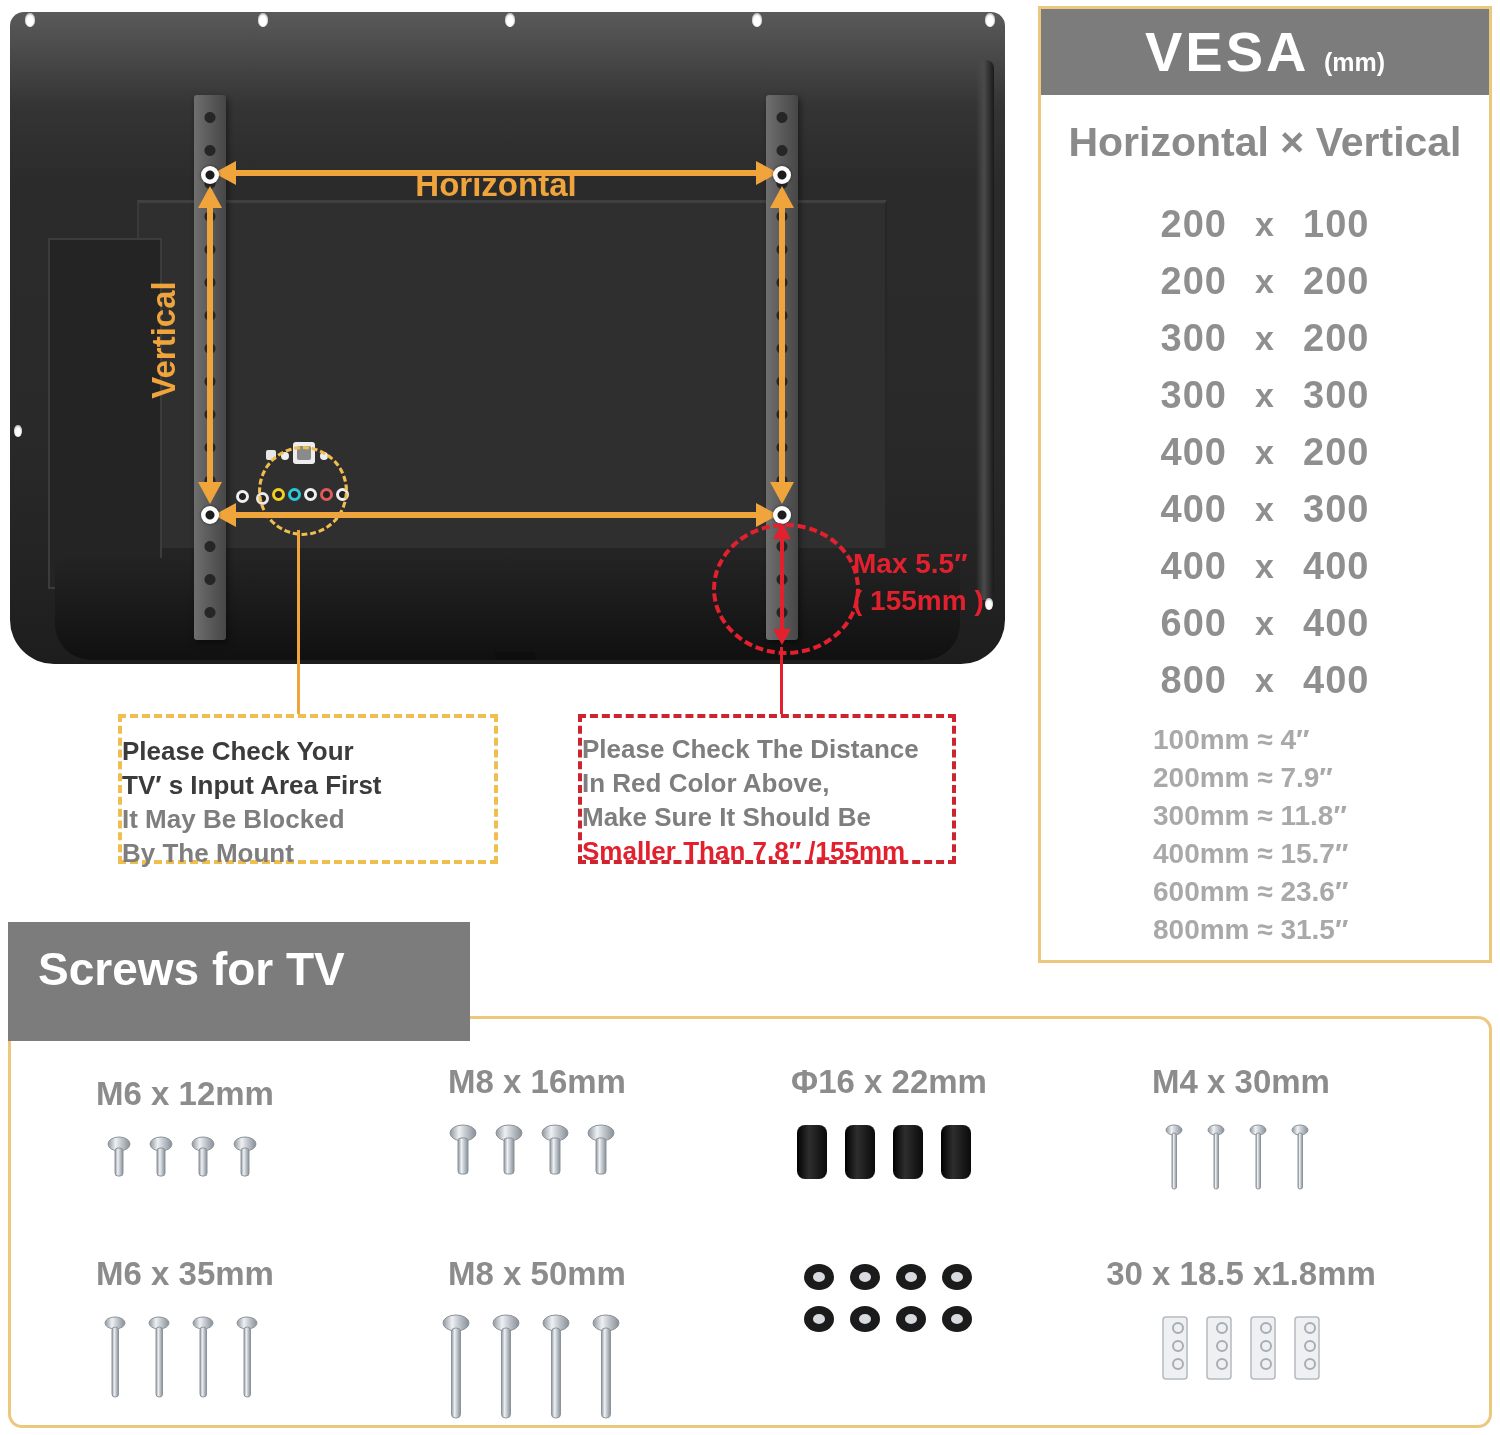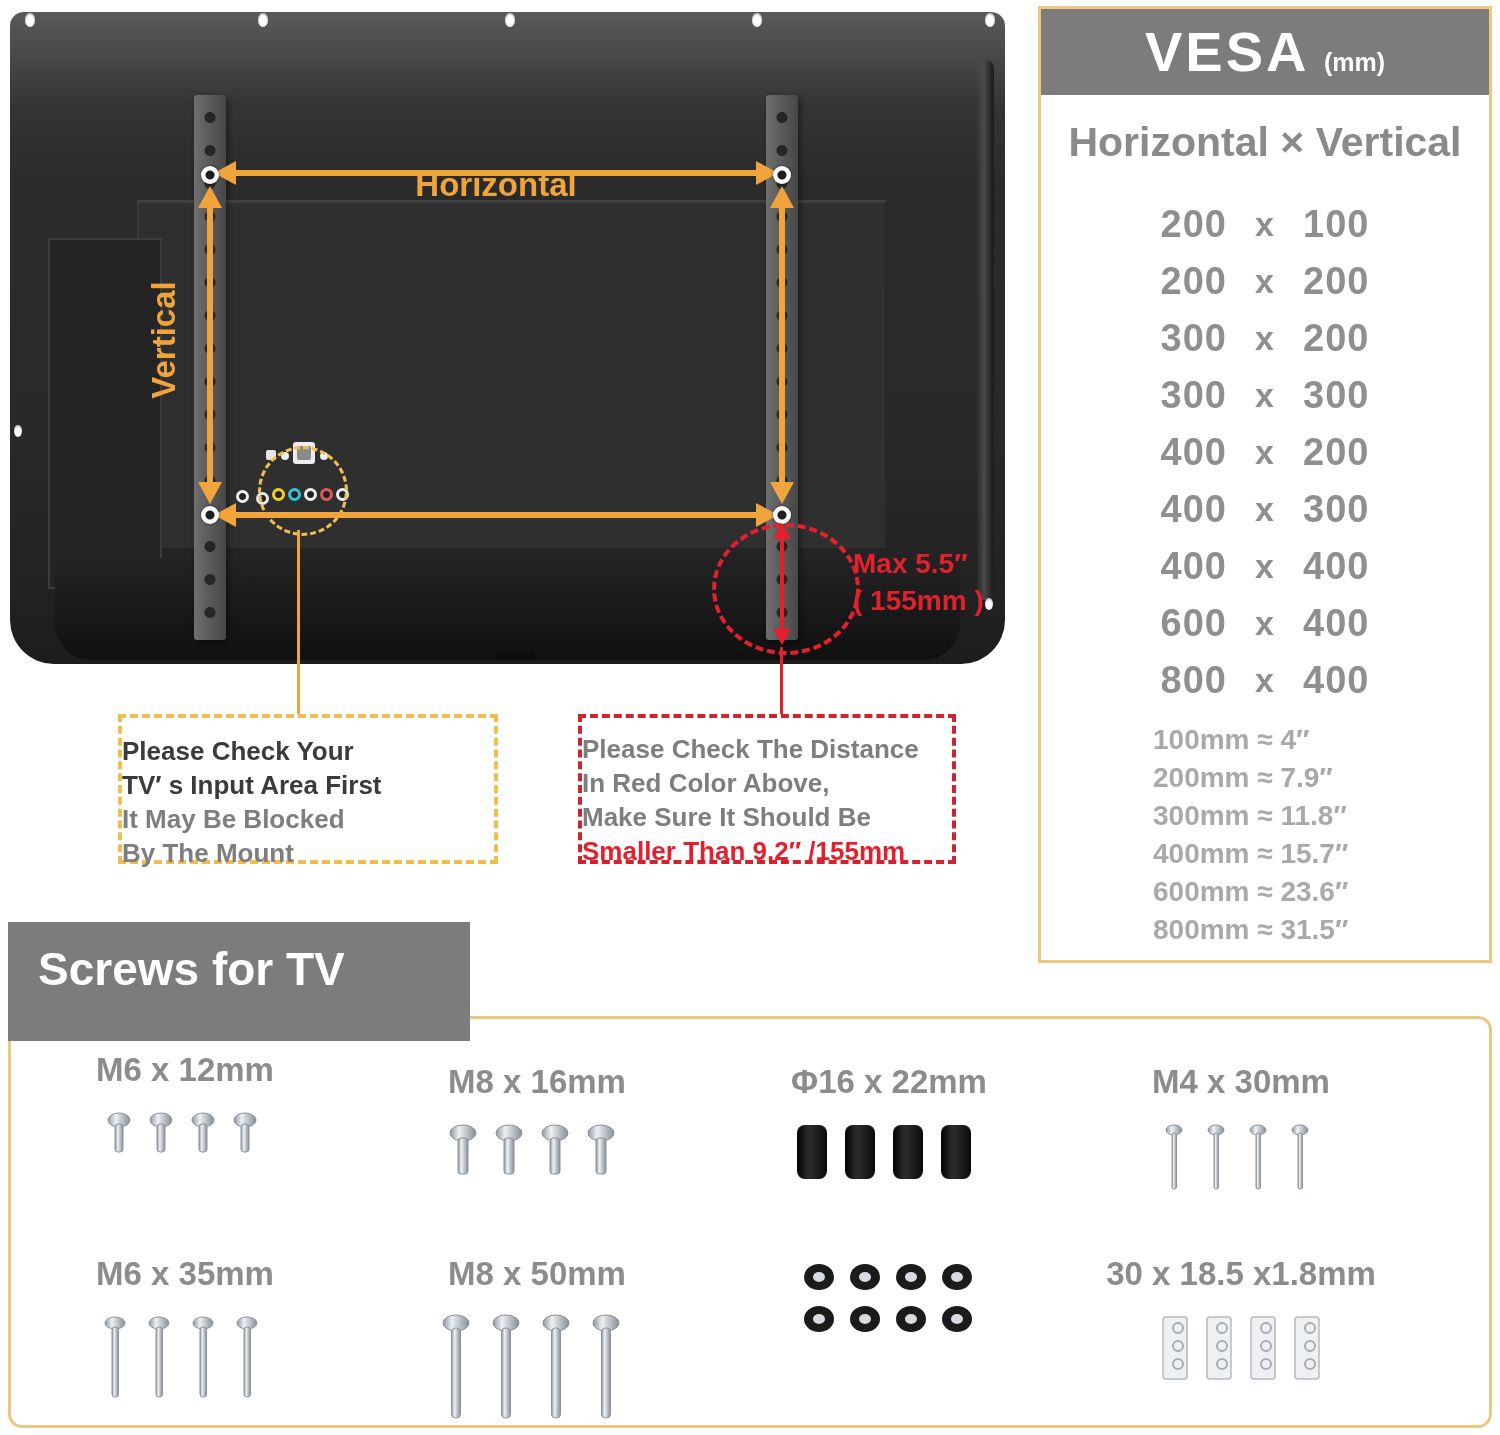--- a/index.html
+++ b/index.html
@@ -146,21 +146,21 @@
   <div class="abs notebox" style="left:118px;top:714px;width:380px;height:150px;">
     <div>Please Check Your</div>
     <div>TV′ s Input Area First</div>
     <div class="soft">It May Be Blocked</div>
     <div class="soft">By The Mount</div>
   </div>
   <div class="abs notebox red" style="left:578px;top:714px;width:378px;height:150px;padding-top:14px;">
     <div>Please Check The Distance</div>
     <div>In Red Color Above,</div>
     <div>Make Sure It Should Be</div>
-    <div class="alert">Smaller Than 9.2″ /155mm</div>
+    <div class="alert">Smaller Than 7.8″ /155mm</div>
   </div>
 
   <div class="abs vesa-panel" style="left:1038px;top:6px;width:454px;height:957px;">
     <div class="vesa-head">
       <span class="t">VESA</span>
       <span class="u">(mm)</span>
     </div>
     <div class="vesa-sub">Horizontal × Vertical</div>
     <div style="margin-top:30px;">
       <div class="vrow">
@@ -215,21 +215,21 @@
       <div class="conv">300mm ≈ 11.8″</div>
       <div class="conv">400mm ≈ 15.7″</div>
       <div class="conv">600mm ≈ 23.6″</div>
       <div class="conv">800mm ≈ 31.5″</div>
     </div>
   </div>
 
   <div class="abs scr-head" style="left:8px;top:922px;width:462px;height:119px;z-index:2;">Screws for TV</div>
   <div class="abs scr-panel" style="left:8px;top:1016px;width:1484px;height:412px;">
 
-    <div class="scr-cell" style="left:2px;top:32px;">
+    <div class="scr-cell" style="left:2px;top:56px;">
       <div class="scr-label">M6 x 12mm</div>
       <svg width="170" height="62" viewBox="0 0 170 62">
         <g fill="url(#gSilver)" stroke="#8c939a" stroke-width="1">
           <g transform="translate(4,4)">
               <ellipse cx="15" cy="9" rx="11" ry="7"></ellipse>
               <rect x="11" y="13" width="8" height="28" rx="3"></rect>
             </g>
           <g transform="translate(46,4)">
               <ellipse cx="15" cy="9" rx="11" ry="7"></ellipse>
               <rect x="11" y="13" width="8" height="28" rx="3"></rect>

